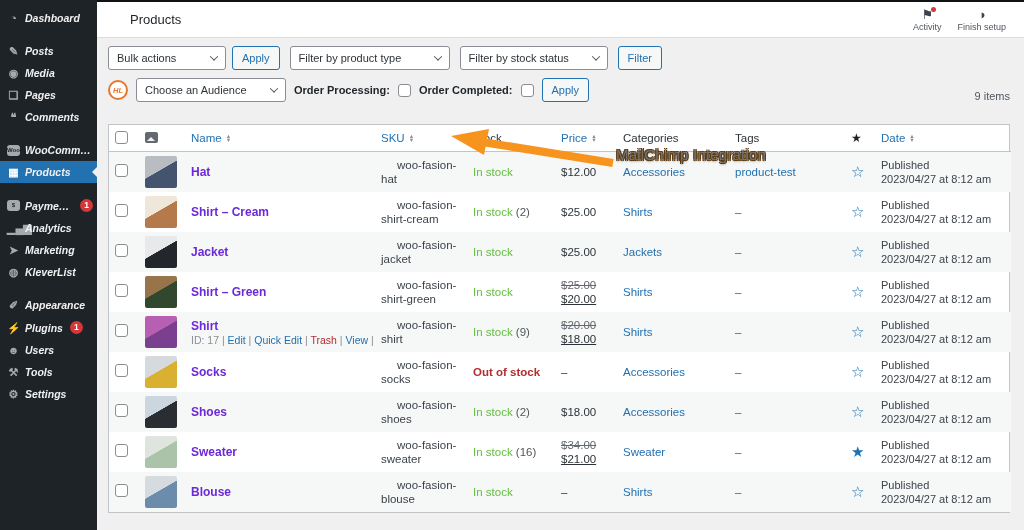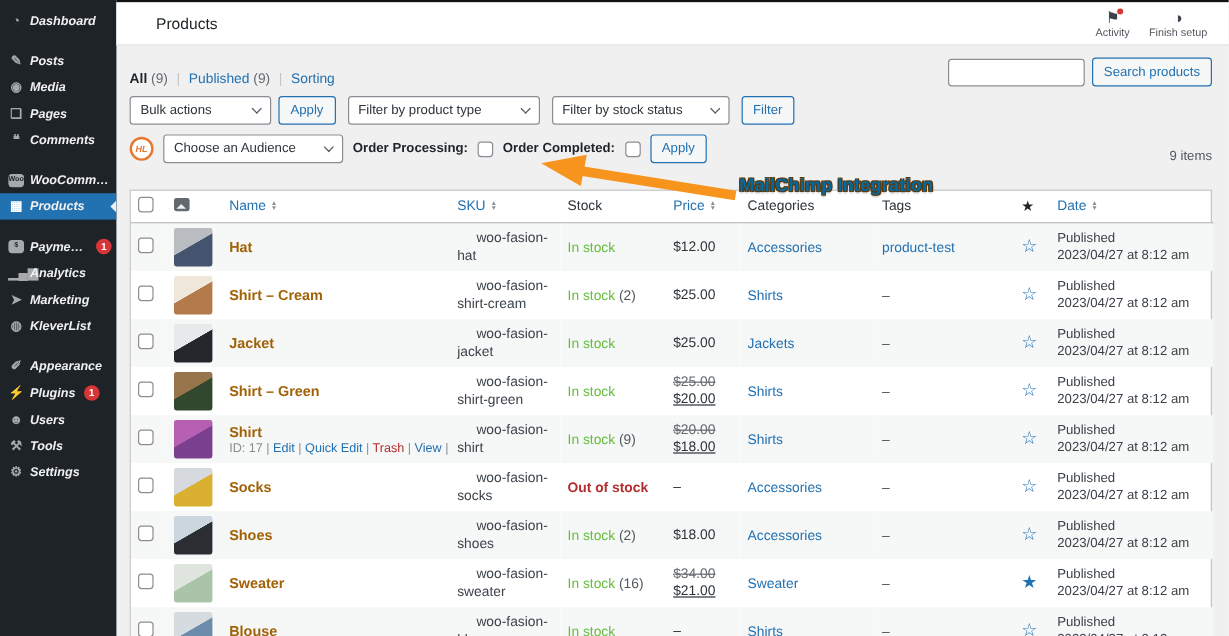--- a/index.html
+++ b/index.html
@@ -48,34 +48,34 @@
   .chev { width:6px; height:6px; border-right:1.5px solid #50575e; border-bottom:1.5px solid #50575e; transform:rotate(45deg) translate(-1px,-1px); flex-shrink:0; }
 
   .mc-row { display:flex; align-items:center; gap:8px; margin-bottom:22px; }
   .mc-logo { width:20px; height:20px; border-radius:50%; border:2px solid #e8772e; color:#e8772e; font-size:7.5px; font-weight:700; display:flex; align-items:center; justify-content:center; background:#fff; flex-shrink:0; font-style:italic; }
   .mc-label { font-size:11px; font-weight:700; color:#1d2327; }
   .cb { width:13px; height:13px; background:#fff; border:1px solid #8c8d94; border-radius:3px; display:inline-block; cursor:pointer; flex-shrink:0; }
   .items-count { margin-left:auto; align-self:flex-end; font-size:11px; color:#50575e; }
 
   
   .arrow-layer { position:absolute; left:0; top:0; width:927px; height:200px; pointer-events:none; z-index:5; }
-  .annot-text { position:absolute; left:519px; top:108px; font-size:15px; font-weight:700; color:#0369a1; letter-spacing:.2px; white-space:nowrap;
+  .annot-text { position:absolute; left:519px; top:108px; font-size:15px; font-weight:400; color:#737373; letter-spacing:.2px; white-space:nowrap;
     text-shadow:-1px -1px 0 #5b3a10, 1px -1px 0 #5b3a10, -1px 1px 0 #5b3a10, 1px 1px 0 #5b3a10, 0 2px 2px rgba(0,0,0,.35); }
 
   
   .table-wrap { background:#fff; border:1px solid #c3c4c7; }
   table { width:100%; border-collapse:collapse; font-size:12px; table-layout:fixed; }
   th { text-align:left; padding:5px 6px; font-weight:400; font-size:11.5px; color:#2c3338; }
   thead th { border-bottom:1px solid #c3c4c7; }
   th a.sortable { color:#2271b1; text-decoration:none; display:inline-flex; align-items:center; cursor:pointer; }
   .sorticons { display:inline-flex; flex-direction:column; margin-left:4px; font-size:5.5px; line-height:4.5px; color:#8c8d94; }
   tbody tr:nth-child(odd) { background:#f6f7f7; }
   td { padding:4px 6px; vertical-align:middle; height:35px; overflow:hidden; }
   .thumb { width:32px; height:32px; border-radius:2px; display:block; }
-  .name-link { color:#a16207; font-weight:600; text-decoration:none; font-size:12px; cursor:pointer; }
+  .name-link { color:#6d28d9; font-weight:600; text-decoration:none; font-size:12px; cursor:pointer; }
   .row-actions { font-size:10.5px; color:#8c8d94; margin-top:1px; line-height:12px; white-space:nowrap; }
   .row-actions a { color:#2271b1; text-decoration:none; cursor:pointer; }
   .row-actions a.danger { color:#b32d2e; }
   .sku { color:#3c434a; font-size:11.5px; line-height:13px; word-break:break-word;margin-left:16px; }
   .stock-in { color:#64be3c; font-weight:400; font-size:11.5px; }
   .stock-out { color:#b32d2e; font-weight:700; font-size:11.5px; }
   .stock-qty { color:#50575e; font-weight:400; font-size:11.5px; }
   .price { font-size:11.5px; color:#2c3338; line-height:14px; }
   .price del { color:#646970; }
   .price ins { text-decoration:underline; color:#2c3338; display:block; }
@@ -178,35 +178,20 @@
         </div>
         <div class="tb-ico">
           <span class="g">◑</span>
           <span>Finish setup</span>
         </div>
       </div>
     </div>
 
     <div class="content">
 
-      <div class="views-row">
-        <div class="views">
-          <b><span>All</span></b>
-          <span>(9)</span>
-          <span class="sep">|</span>
-          <a><span>Published</span></a>
-          <span>(9)</span>
-          <span class="sep">|</span>
-          <a>Sorting</a>
-        </div>
-        <div class="search-box">
-          <input class="search-input" type="text" placeholder="" style="">
-          <button class="btn">Search products</button>
-        </div>
-      </div>
 
       <div class="filter-row">
         <div class="select" style="width:118px">
           <span>Bulk actions</span>
             <span class="chev"></span>
         </div>
         <button class="btn">Apply</button>
         <div class="select" style="width:160px;margin-left:4px">
           <span>Filter by product type</span>
             <span class="chev"></span>

